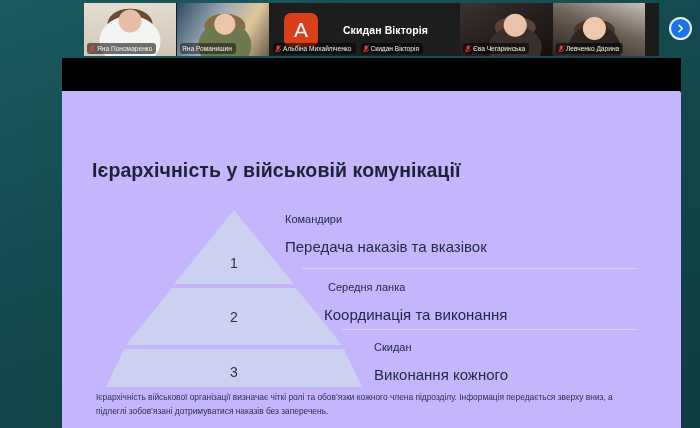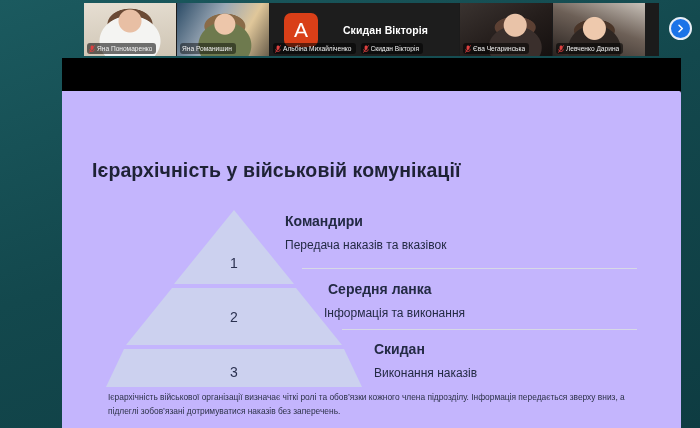--- a/index.html
+++ b/index.html
@@ -151,32 +151,32 @@
   #pyramid {
     position: absolute;
     left: 0px; top: 115px;
     width: 300px; height: 185px;
   }
 
   .tier-text {
     position: absolute;
     color: #232a44;
   }
-  .tier-head { font-size: 14px; font-weight: bold; }
-  .tier-sub  { font-size: 12px; }
+  .tier-head { font-size: 11px; }
+  .tier-sub  { font-size: 15px; }
 
   .divider {
     position: absolute;
     height: 1px;
     background: #d7d9e6;
   }
 
   .slide-paragraph {
     position: absolute;
-    left: 46px; top: 300px;
+    left: 34px; top: 300px;
     width: 545px;
     font-size: 8.4px;
     line-height: 1.62;
     color: #2b3147;
   }
 </style>
 </head>
 <body>
 
 <div id="app">
@@ -283,24 +283,24 @@
         <text x="172" y="62" text-anchor="middle" font-family="Liberation Sans, sans-serif" font-size="14" fill="#2b3150">1</text>
         <text x="172" y="116" text-anchor="middle" font-family="Liberation Sans, sans-serif" font-size="14" fill="#2b3150">2</text>
         <text x="172" y="171" text-anchor="middle" font-family="Liberation Sans, sans-serif" font-size="14" fill="#2b3150">3</text>
       </svg>
 
       <div class="tier-text tier-head" style="left:223px; top:122px;">Командири</div>
       <div class="tier-text tier-sub" style="left:223px; top:147px;">Передача наказів та вказівок</div>
       <div class="divider" style="left:240px; top:177px; width:335px;"></div>
 
       <div class="tier-text tier-head" style="left:266px; top:190px;">Середня ланка</div>
-      <div class="tier-text tier-sub" style="left:262px; top:215px;">Інформація та виконання</div>
+      <div class="tier-text tier-sub" style="left:262px; top:215px;">Координація та виконання</div>
       <div class="divider" style="left:280px; top:238px; width:295px;"></div>
 
       <div class="tier-text tier-head" style="left:312px; top:250px;">Скидан</div>
-      <div class="tier-text tier-sub" style="left:312px; top:275px;">Виконання наказів</div>
+      <div class="tier-text tier-sub" style="left:312px; top:275px;">Виконання кожного</div>
 
       <div class="slide-paragraph">Ієрархічність військової організації визначає чіткі ролі та обов’язки кожного члена підрозділу. Інформація передається зверху вниз, а підлеглі зобов’язані дотримуватися наказів без заперечень.</div>
 
     </div>
   </div>
 
 </div>
 
 </body></html>

